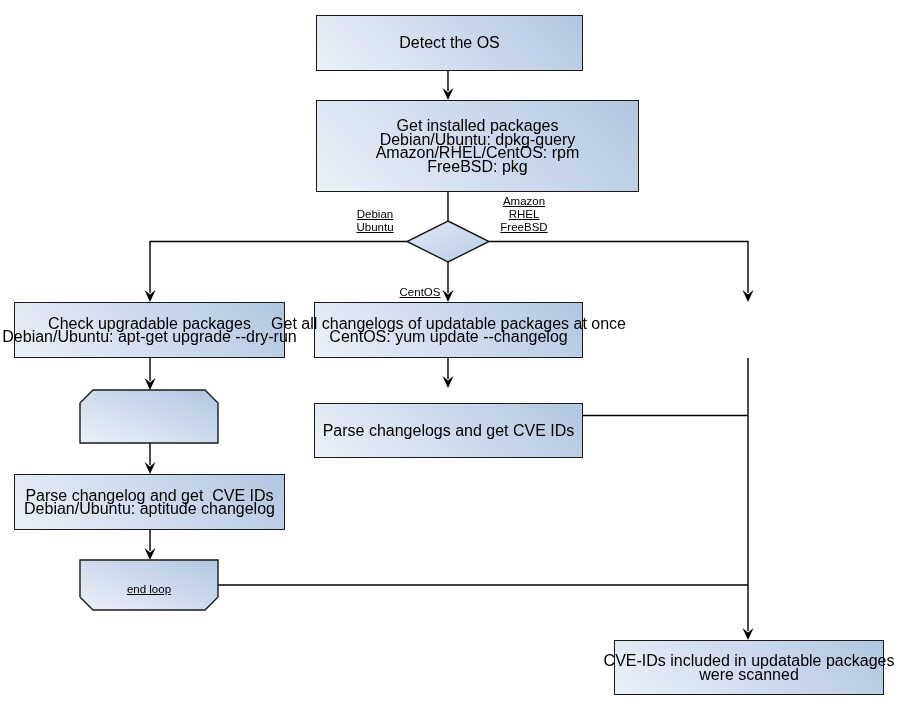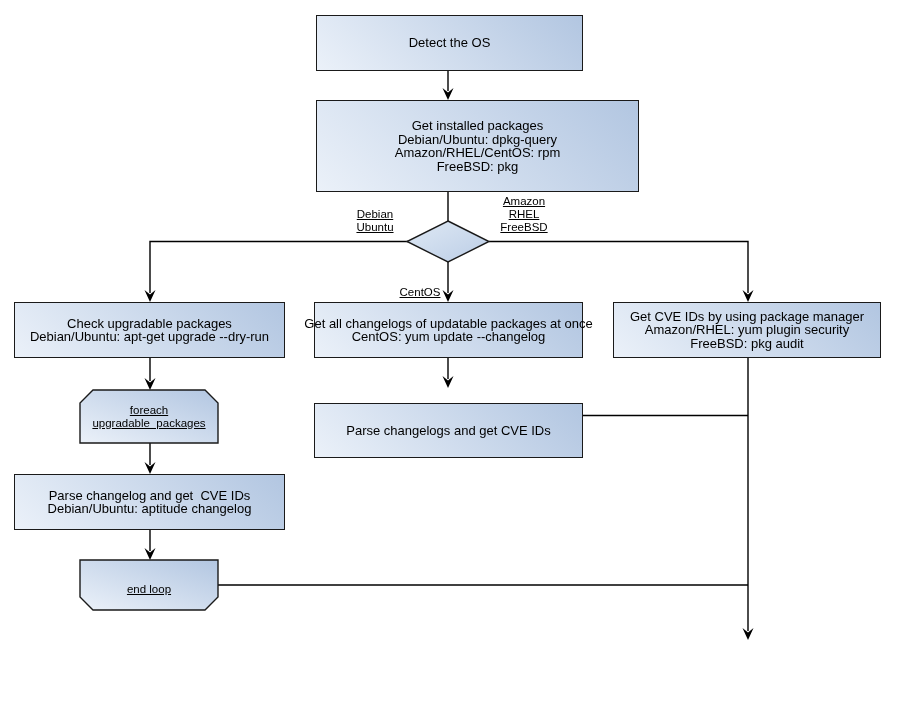--- a/index.html
+++ b/index.html
@@ -12,21 +12,21 @@
   .layer{position:absolute;left:0;top:0;width:898px;height:712px;}
   .edge{stroke:var(--line,#000);stroke-width:1.4;fill:none;}
   .arrow{fill:var(--line,#000);stroke:none;}
   .shape{stroke:var(--node-border,#1a1a1a);stroke-width:1.4;}
   .box{
     position:absolute;box-sizing:border-box;
     border:1.4px solid var(--node-border,#1a1a1a);
     background:linear-gradient(45deg,var(--node-fill-light,#ebf1f9),var(--node-fill-dark,#b2c6e1));
     display:flex;align-items:center;justify-content:center;
     text-align:center;white-space:pre;
-    font-size:13px;line-height:13.5px;
+    font-size:16px;line-height:13.5px;
   }
   .shape-label,.edge-label{
     position:absolute;display:flex;align-items:center;justify-content:center;
     text-align:center;white-space:pre;font-size:11.5px;line-height:13px;
     pointer-events:none;
     text-decoration:underline;
   }
   
   #n-detect{left:316px;top:15px;width:267px;height:56px;}
   #n-installed{left:316px;top:100px;width:323px;height:92px;}
@@ -89,29 +89,26 @@
 
   <div class="box" id="n-detect">Detect the OS</div>
   <div class="box" id="n-installed">Get installed packages
 Debian/Ubuntu: dpkg-query
 Amazon/RHEL/CentOS: rpm
 FreeBSD: pkg</div>
   <div class="box" id="n-check">Check upgradable packages
 Debian/Ubuntu: apt-get upgrade --dry-run</div>
   <div class="box" id="n-changelogs">Get all changelogs of updatable packages at once
 CentOS: yum update --changelog</div>
-  <div class="box" id="n-getcve">Get CVE IDs by using package manager
-Amazon/RHEL: yum plugin security
-FreeBSD: pkg audit</div>
   <div class="box" id="n-parse-mid">Parse changelogs and get CVE IDs</div>
   <div class="box" id="n-parse-apt">Parse changelog and get  CVE IDs
 Debian/Ubuntu: aptitude changelog</div>
+  <div class="box" id="n-scanned">CVE-IDs included in updatable packages
+were scanned</div>
 
-  <div class="shape-label" id="l-foreach">foreach
-upgradable  packages</div>
   <div class="shape-label" id="l-endloop">end loop</div>
 
   <div class="edge-label" id="l-debian">Debian
 Ubuntu</div>
   <div class="edge-label" id="l-amazon">Amazon
 RHEL
 FreeBSD</div>
   <div class="edge-label" id="l-centos">CentOS</div>
 
 </div>

